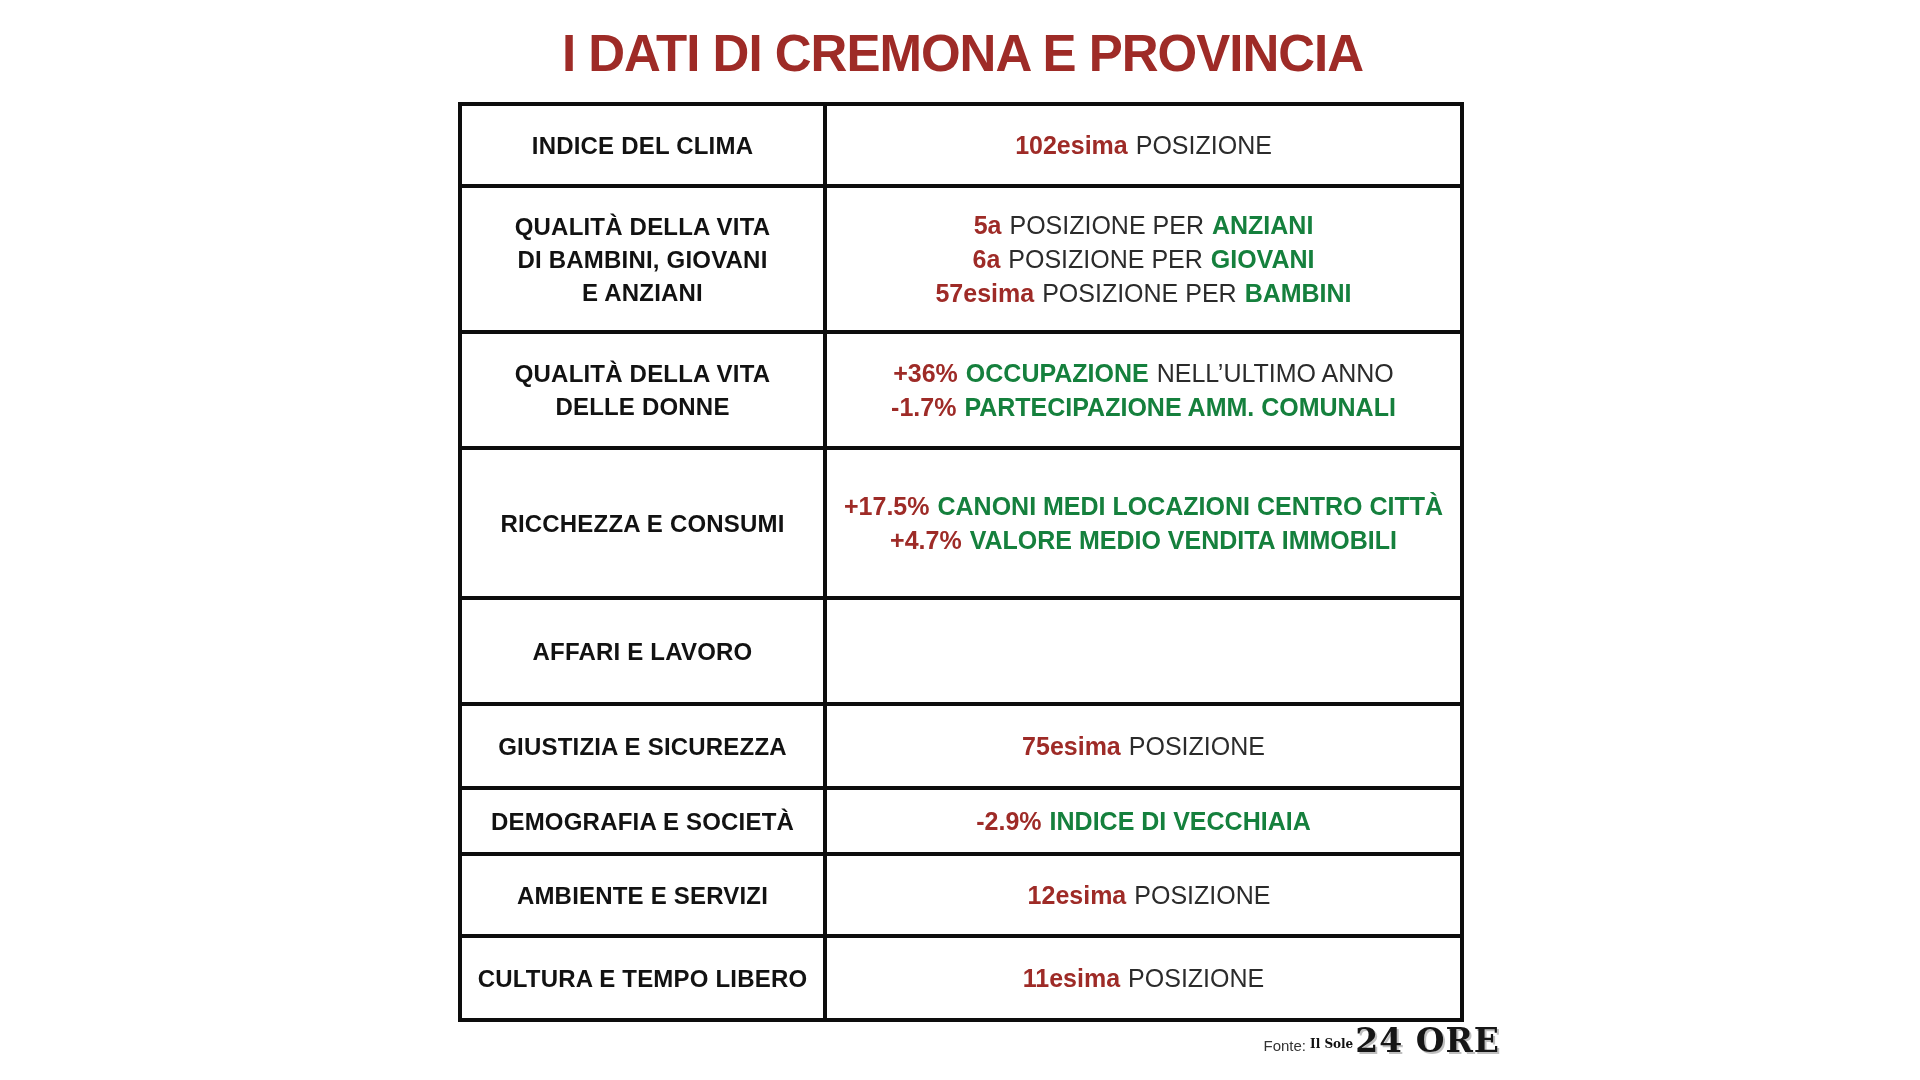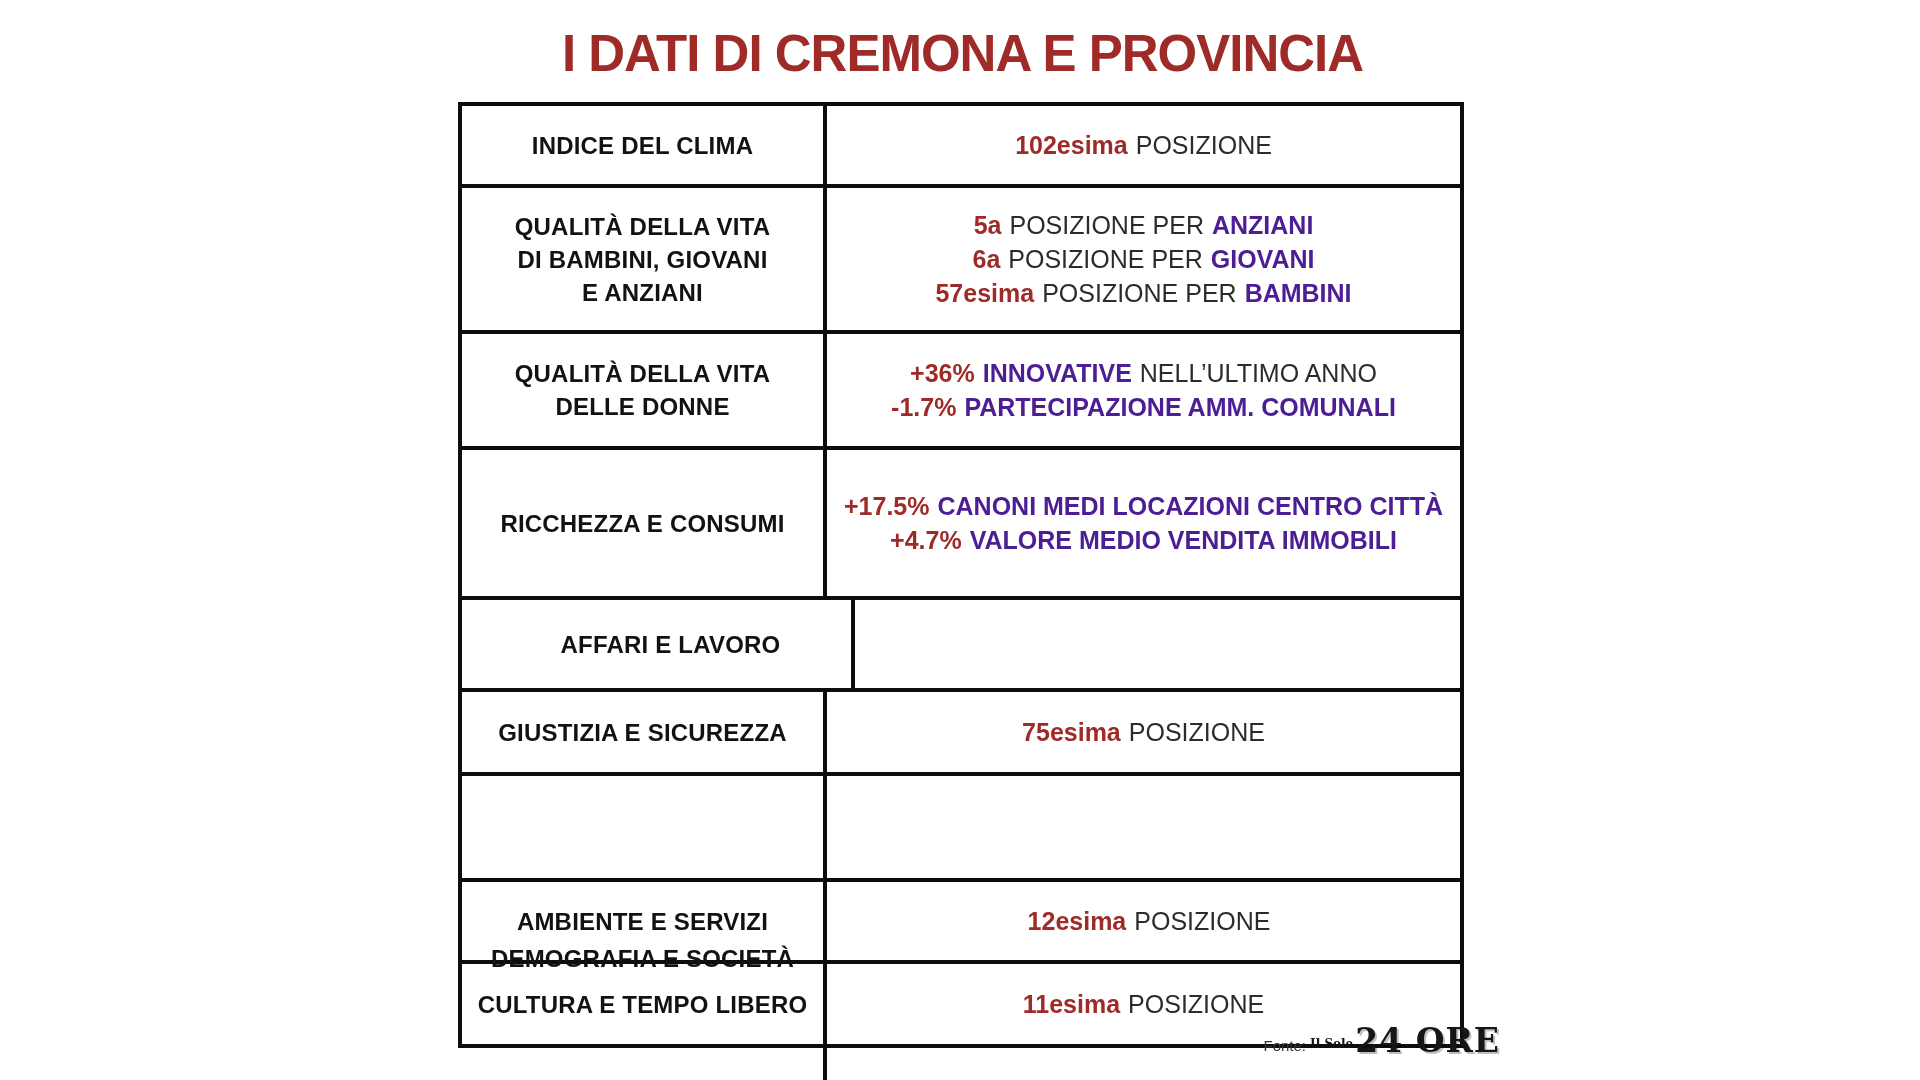--- a/index.html
+++ b/index.html
@@ -74,21 +74,21 @@
     line-height: 34px;
   }
   .vline {
     display: flex;
     flex-direction: row;
     gap: 8px;
     justify-content: center;
     white-space: nowrap;
   }
   .seg-red-bold   { color: #9E2B27; font-weight: 800; }
-  .seg-bold       { color: #4c1d95; font-weight: 800; }
+  .seg-bold       { color: #15803d; font-weight: 800; }
   .seg-regular    { color: #2b2b2b; font-weight: 400; }
   .footer {
     position: absolute;
     top: 1024px;
     left: 1100px;
     width: 400px;
     display: flex;
     justify-content: flex-end;
     align-items: flex-start;
   }
@@ -164,21 +164,21 @@
         </div>
       </div>
       <div class="row" style="height: 116px;">
         <div class="cell-left">
           <div>QUALITÀ DELLA VITA</div>
           <div>DELLE DONNE</div>
         </div>
         <div class="cell-right">
           <div class="vline">
             <span class="seg-red-bold">+36%</span>
-            <span class="seg-bold">INNOVATIVE</span>
+            <span class="seg-bold">OCCUPAZIONE</span>
             <span class="seg-regular">NELL’ULTIMO ANNO</span>
           </div>
           <div class="vline">
             <span class="seg-red-bold">-1.7%</span>
             <span class="seg-bold">PARTECIPAZIONE AMM. COMUNALI</span>
           </div>
         </div>
       </div>
       <div class="row" style="height: 150px;">
         <div class="cell-left">
@@ -188,37 +188,37 @@
           <div class="vline">
             <span class="seg-red-bold">+17.5%</span>
             <span class="seg-bold">CANONI MEDI LOCAZIONI CENTRO CITTÀ</span>
           </div>
           <div class="vline">
             <span class="seg-red-bold">+4.7%</span>
             <span class="seg-bold">VALORE MEDIO VENDITA IMMOBILI</span>
           </div>
         </div>
       </div>
-      <div class="row" style="height: 92px; padding-left: 28px;">
+      <div class="row" style="height: 106px;">
         <div class="cell-left">
           <div>AFFARI E LAVORO</div>
         </div>
       </div>
       <div class="row" style="height: 84px;">
         <div class="cell-left">
           <div>GIUSTIZIA E SICUREZZA</div>
         </div>
         <div class="cell-right">
           <div class="vline">
             <span class="seg-red-bold">75esima</span>
             <span class="seg-regular">POSIZIONE</span>
           </div>
         </div>
       </div>
-      <div class="row" style="height: 106px; flex-direction: column;">
+      <div class="row" style="height: 66px;">
         <div class="cell-left">
           <div>DEMOGRAFIA E SOCIETÀ</div>
         </div>
         <div class="cell-right">
           <div class="vline">
             <span class="seg-red-bold">-2.9%</span>
             <span class="seg-bold">INDICE DI VECCHIAIA</span>
           </div>
         </div>
       </div>

